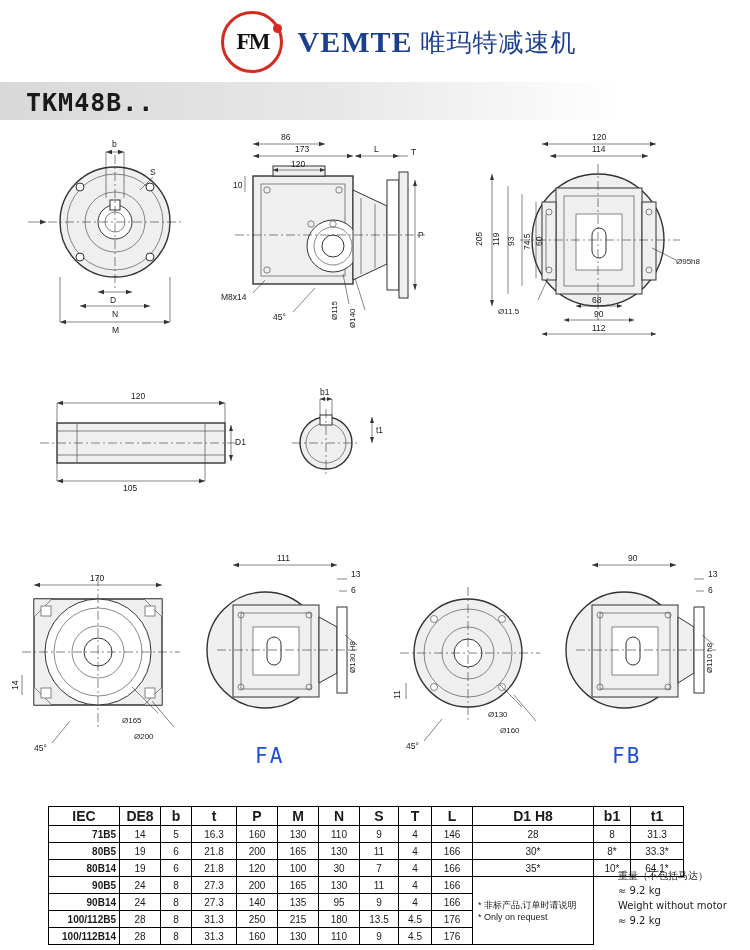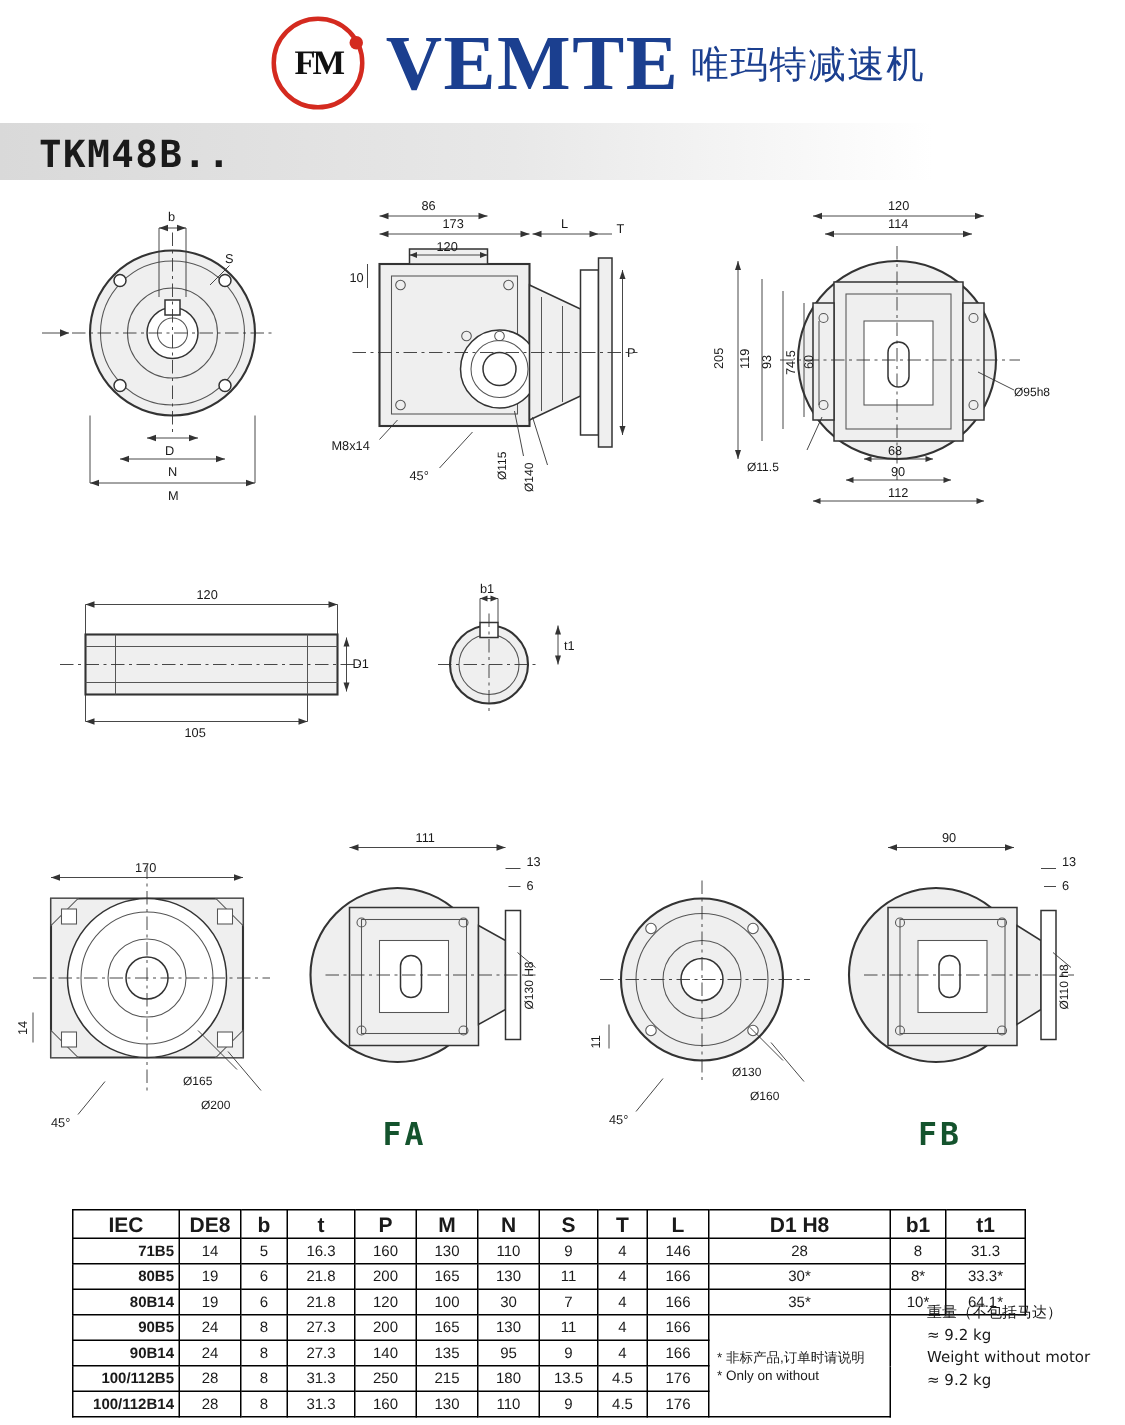--- a/index.html
+++ b/index.html
@@ -30,21 +30,21 @@
     font-family:"Liberation Serif", serif;
     font-weight:bold;font-size:23px;color:#111;
     letter-spacing:-2px;
   }
   .logo-mark .dotr{
     position:absolute;right:-2px;top:10px;width:9px;height:9px;border-radius:50%;
     background:#d42a1f;
   }
   .brand{
     font-family:"Liberation Serif", serif;
-    font-size:52px;font-weight:bold;color:#1b3f8f;letter-spacing:1px;
+    font-size:30px;font-weight:bold;color:#1b3f8f;letter-spacing:1px;
   }
   .brand-cn{
     font-family:Liberation Serif, serif;
     font-size:25px;color:#1b3f8f;margin-left:8px;letter-spacing:1px;
   }
 
   
   .titlebar{
     position:absolute;left:0;top:82px;width:622px;height:38px;
     background:linear-gradient(to right,#d9d9d9 0%,#e8e8e8 55%,#ffffff 100%);
@@ -63,21 +63,21 @@
   .thin{stroke:#555;stroke-width:.7;fill:none;}
   .dim{stroke:#333;stroke-width:.6;fill:none;}
   .cl{stroke:#333;stroke-width:.6;fill:none;stroke-dasharray:9 3 2 3;}
   .fillgrey{fill:#efefef;}
   .fillwhite{fill:#ffffff;}
   text.d{font-family:"Liberation Sans",sans-serif;font-size:8.5px;fill:#1a1a1a;}
   text.dm{font-family:"Liberation Sans",sans-serif;font-size:8px;fill:#1a1a1a;}
 
   .viewlabel{
     font-family:"DejaVu Sans Mono", monospace;
-    font-size:21px;font-weight:bold;color:#14532d;letter-spacing:2px;
+    font-size:21px;font-weight:normal;color:#1d4ed8;letter-spacing:2px;
   }
 
   
   .tablewrap{position:absolute;left:48px;top:806px;}
   table.spec{border-collapse:collapse;}
   table.spec td,table.spec th{
     border:1px solid #000;
     font-family:"Liberation Sans",sans-serif;
     font-size:10px;
     text-align:center;
@@ -556,21 +556,21 @@
           <td>27.3</td>
           <td>200</td>
           <td>165</td>
           <td>130</td>
           <td>11</td>
           <td>4</td>
           <td>166</td>
           <td rowspan="4">
             <div style="font-size:9px;line-height:12px;text-align:left;padding:0 2px;white-space:normal;width:110px;">
               <span>* 非标产品,订单时请说明</span><br>
-              <span>* Only on without</span>
+              <span>* Only on request</span>
             </div>
           </td>
 
         </tr>
         <tr>
           <td class="rowhead">90B14</td>
           <td>24</td>
           <td>8</td>
           <td>27.3</td>
           <td>140</td>

